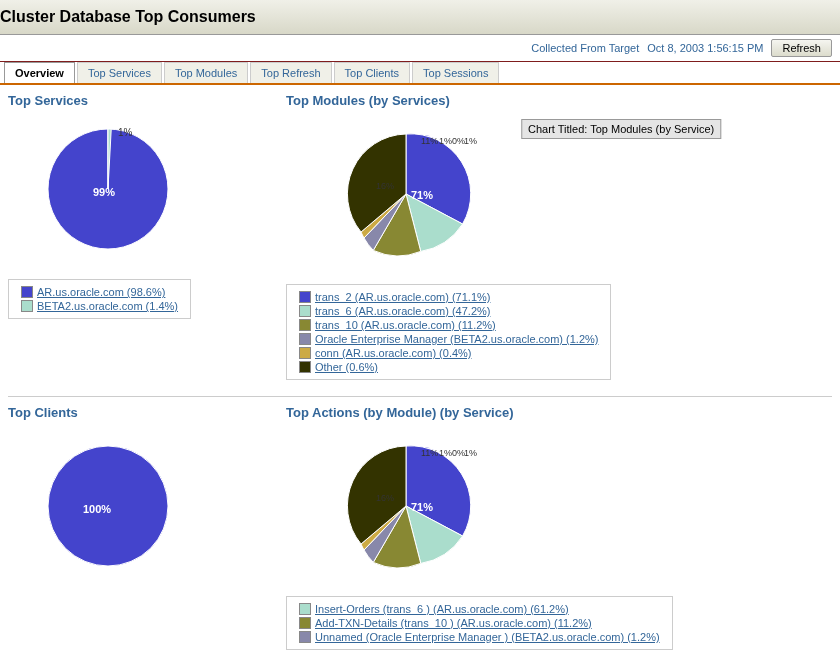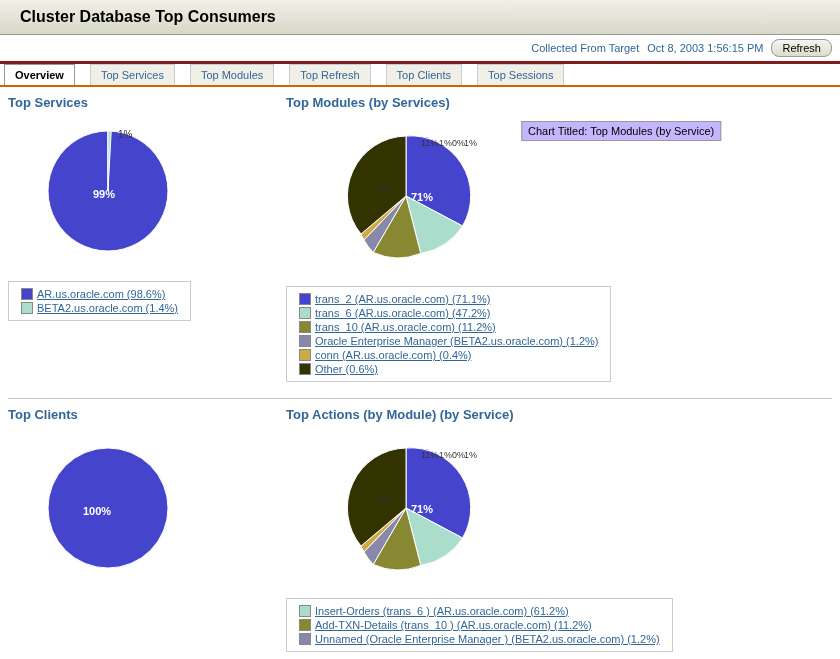--- a/index.html
+++ b/index.html
@@ -1,64 +1,64 @@
 <!DOCTYPE html>
 <html><head>
   <meta charset="utf-8">
   <style>
     * { box-sizing: border-box; margin: 0; padding: 0; }
     body { font-family: Arial, Helvetica, sans-serif; font-size: 12px; background: #fff; color: #000; }
 
     .page-header {
       background: linear-gradient(to bottom, #f0f0e8, #d8d8c8);
-      padding: 8px 20px;
+      padding: 8px 0;
       border-bottom: 1px solid #999;
     }
     .page-title {
       font-size: 16px;
       font-weight: bold;
       color: #000;
     }
 
     .info-bar {
       text-align: right;
       padding: 4px 8px;
       font-size: 11px;
       color: #336699;
-      border-bottom: 3px solid #7f1d1d;
+      border-bottom: 1px solid #7f1d1d;
       display: flex;
       justify-content: flex-end;
       align-items: center;
       gap: 8px;
     }
     .refresh-btn {
       border: 1px solid #999;
       background: linear-gradient(to bottom, #f5f5f0, #dcdccc);
       padding: 2px 10px;
       font-size: 11px;
       cursor: pointer;
-      border-radius: 8px;
+      border-radius: 2px;
     }
 
     .nav-tabs {
       display: flex;
       gap: 0;
       padding: 0 4px;
       border-bottom: 2px solid #cc6600;
       background: #fff;
     }
     .nav-tab {
       padding: 4px 10px;
       font-size: 11px;
       cursor: pointer;
       text-decoration: none;
       color: #336699;
       border: 1px solid #ccc;
       background: #f0f0e8;
-      margin-right: 15px;
+      margin-right: 2px;
       border-bottom: none;
     }
     .nav-tab.active {
       background: #fff;
       font-weight: bold;
       color: #000;
       border-color: #999;
     }
 
     .content {
@@ -214,21 +214,21 @@
 
             <path d="M100,80 L55.0,118.0 A60,60 0 0,1 100,20 Z" fill="#333300" stroke="#fff" stroke-width="1"></path>
 
             <text x="115" y="30" font-size="9" fill="#333">11%</text>
             <text x="133" y="30" font-size="9" fill="#333">1%</text>
             <text x="146" y="30" font-size="9" fill="#333">0%</text>
             <text x="158" y="30" font-size="9" fill="#333">1%</text>
             <text x="70" y="75" font-size="9" fill="#333">16%</text>
             <text x="105" y="85" font-size="11" fill="#fff" font-weight="bold">71%</text>
           </svg>
-          <div class="tooltip-box" style="position: absolute; top: 5px; right: -5px; transform: translateX(105%); background: #c4b5fd; border: 1px solid rgb(153, 153, 153); padding: 3px 6px; font-size: 11px; white-space: nowrap; z-index: 10;">Chart Titled: Top Modules (by Service)</div>
+          <div class="tooltip-box" style="position: absolute; top: 5px; right: -5px; transform: translateX(105%); background: #e5e5e5; border: 1px solid rgb(153, 153, 153); padding: 3px 6px; font-size: 11px; white-space: nowrap; z-index: 10;">Chart Titled: Top Modules (by Service)</div>
         </div>
         <div class="legend-box" style="max-width:380px;">
           <div class="legend-item">
             <div class="legend-color" style="background:#4444cc;"></div>
             <span>trans_2 (AR.us.oracle.com) (71.1%)</span>
           </div>
           <div class="legend-item">
             <div class="legend-color" style="background:#aaddcc;"></div>
             <span>trans_6 (AR.us.oracle.com) (47.2%)</span>
           </div>

